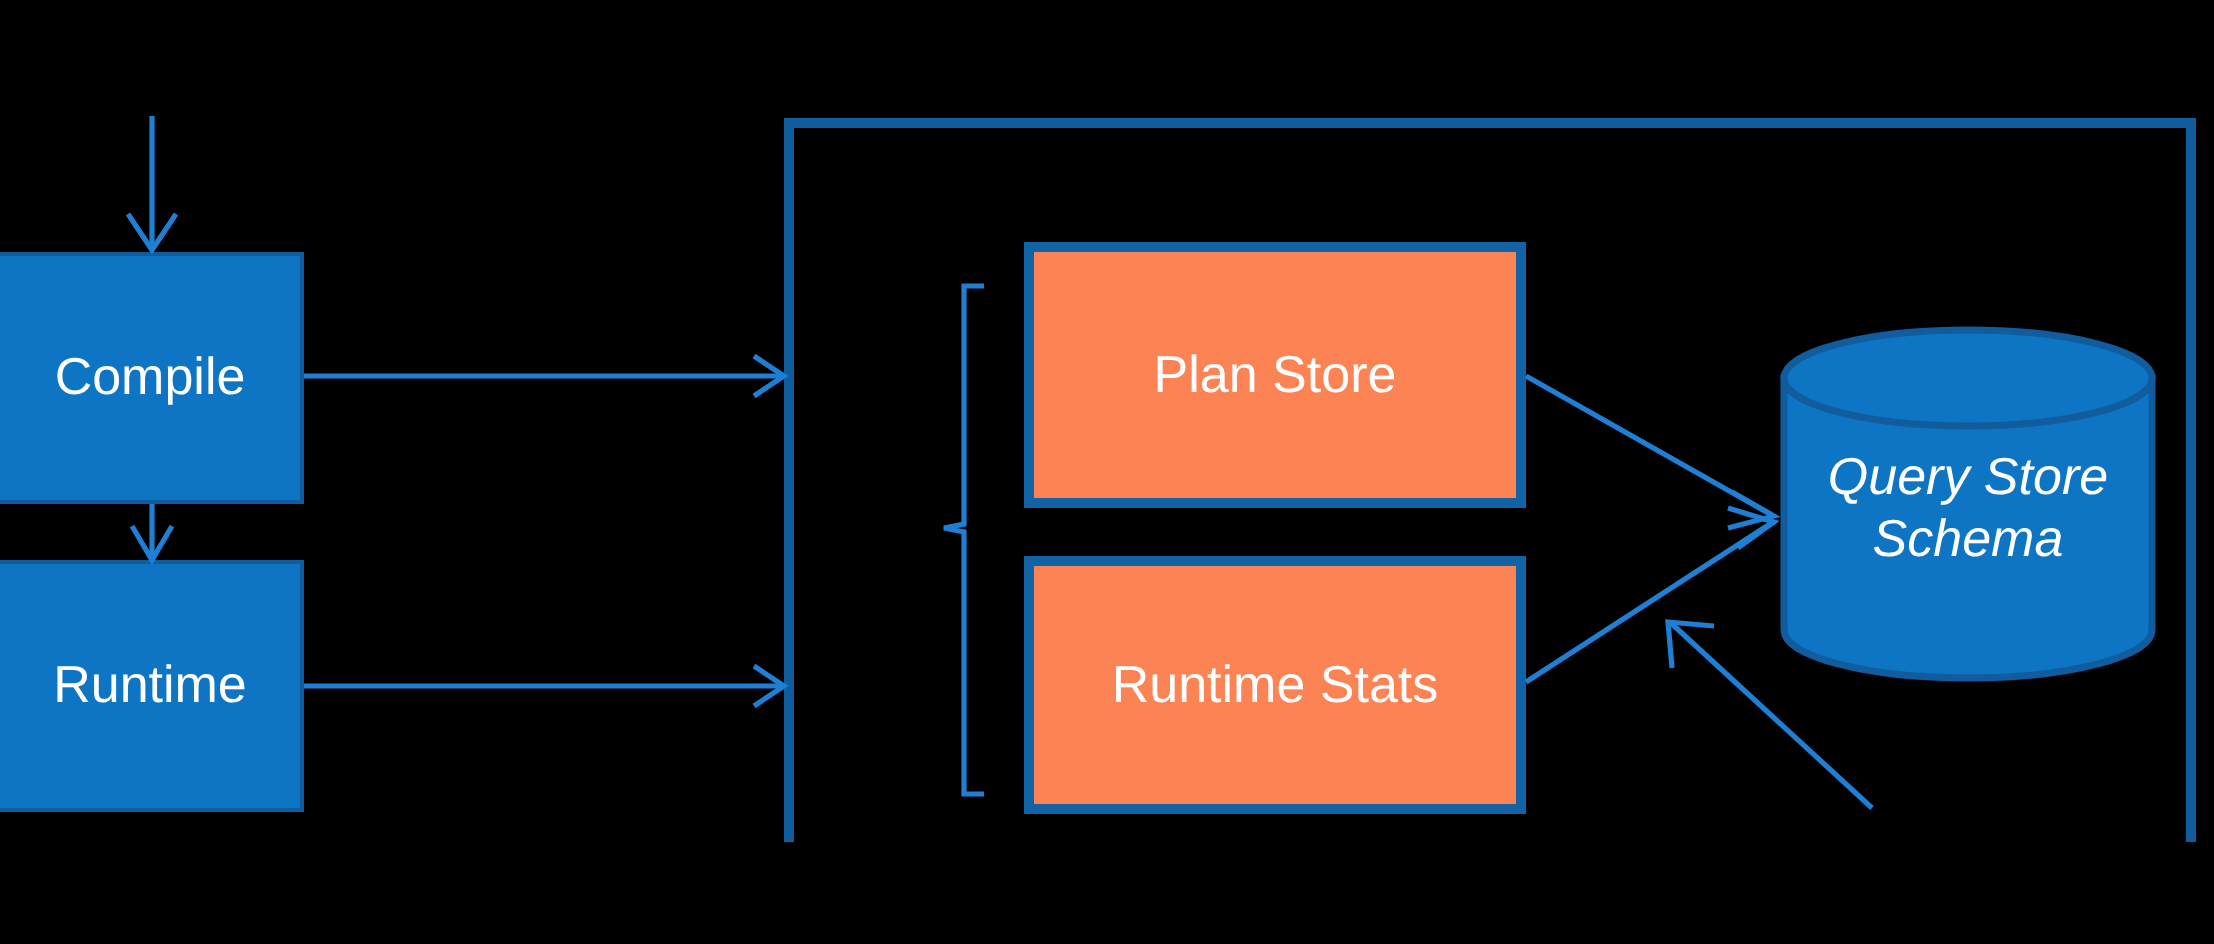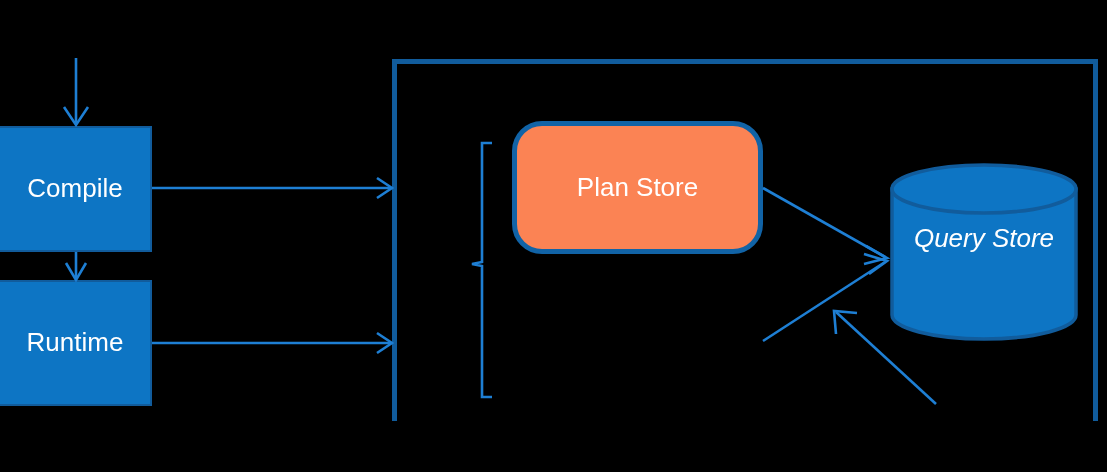--- a/index.html
+++ b/index.html
@@ -82,32 +82,36 @@
   <div class="container-frame" style="left:392px; top:59px; width:706px; height:407px;"></div>
 
   <div class="node-box blue-box" style="left:-2px; top:126px; width:154px; height:126px;">
     <span>Compile</span>
   </div>
 
   <div class="node-box blue-box" style="left:-2px; top:280px; width:154px; height:126px;">
     <span>Runtime</span>
   </div>
 
-  <div class="node-box orange-box" style="left:512px; top:121px; width:251px; height:133px;border-radius:30px;">
+  <div class="node-box orange-box" style="left:512px; top:121px; width:251px; height:133px;">
     <span>Plan Store</span>
   </div>
 
+  <div class="node-box orange-box" style="left:512px; top:278px; width:251px; height:129px;">
+    <span>Runtime Stats</span>
+  </div>
 
   <div class="cyl" style="left:889px; top:163px; width:190px; height:178px;font-style:italic;">
     <svg width="190" height="178" viewBox="0 0 190 178">
       <path d="M3,26 L3,152 A92,24 0 0 0 187,152 L187,26 Z" fill="#0d75c4" stroke="#115c9c" stroke-width="3.5"></path>
       <ellipse cx="95" cy="26" rx="92" ry="24" fill="#0d75c4" stroke="#115c9c" stroke-width="3.5"></ellipse>
     </svg>
     <div class="cyl-label" style="top:60px;">
       <div>Query Store</div>
+      <div>Schema</div>
     </div>
   </div>
 
   <svg class="overlay" viewBox="0 0 1107 472">
 
     <g>
       <line class="flow" x1="76" y1="58" x2="76" y2="124"></line>
       <polyline class="flow" points="64,107 76,125 88,107"></polyline>
     </g>
 

